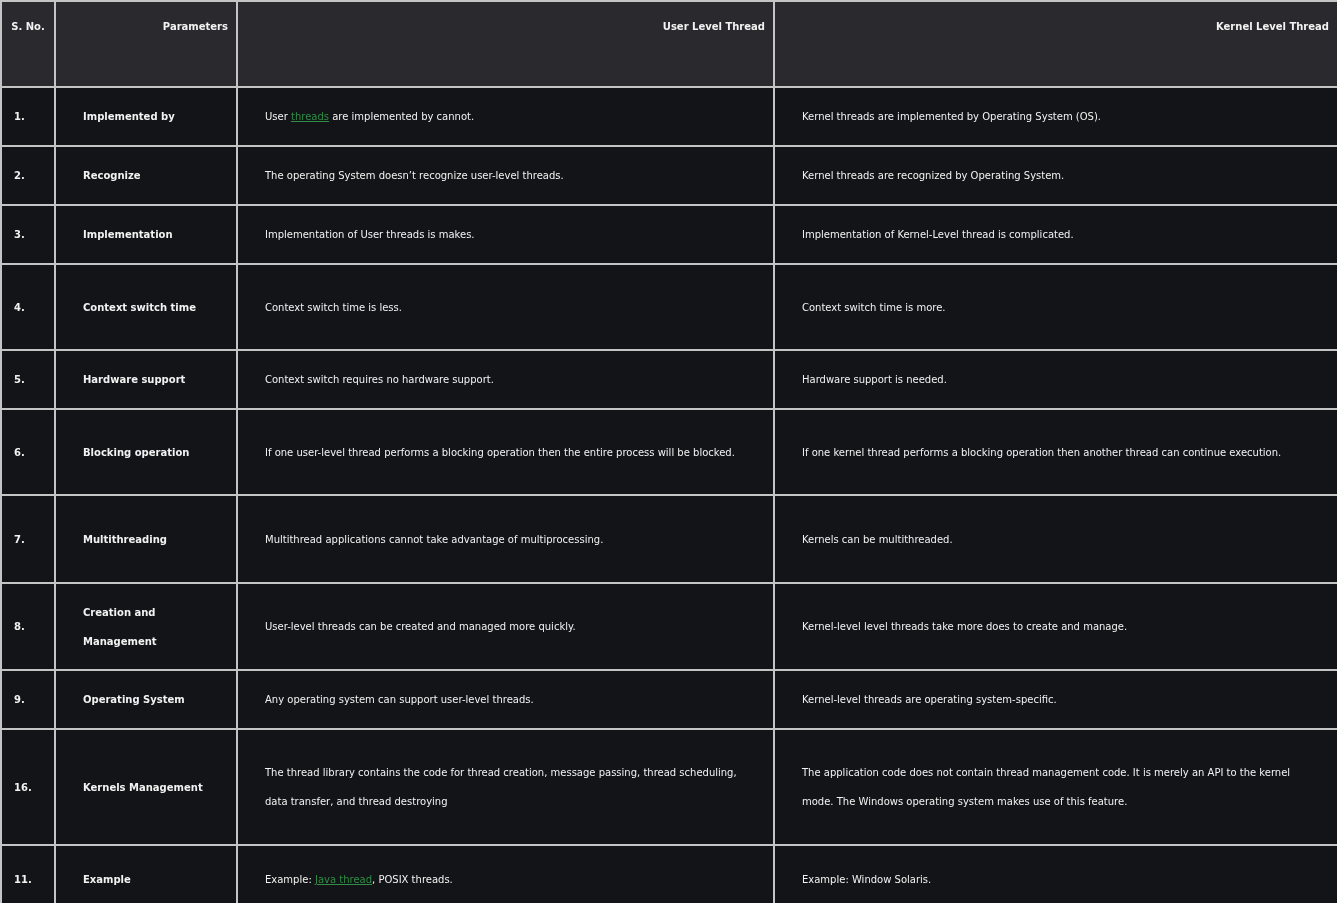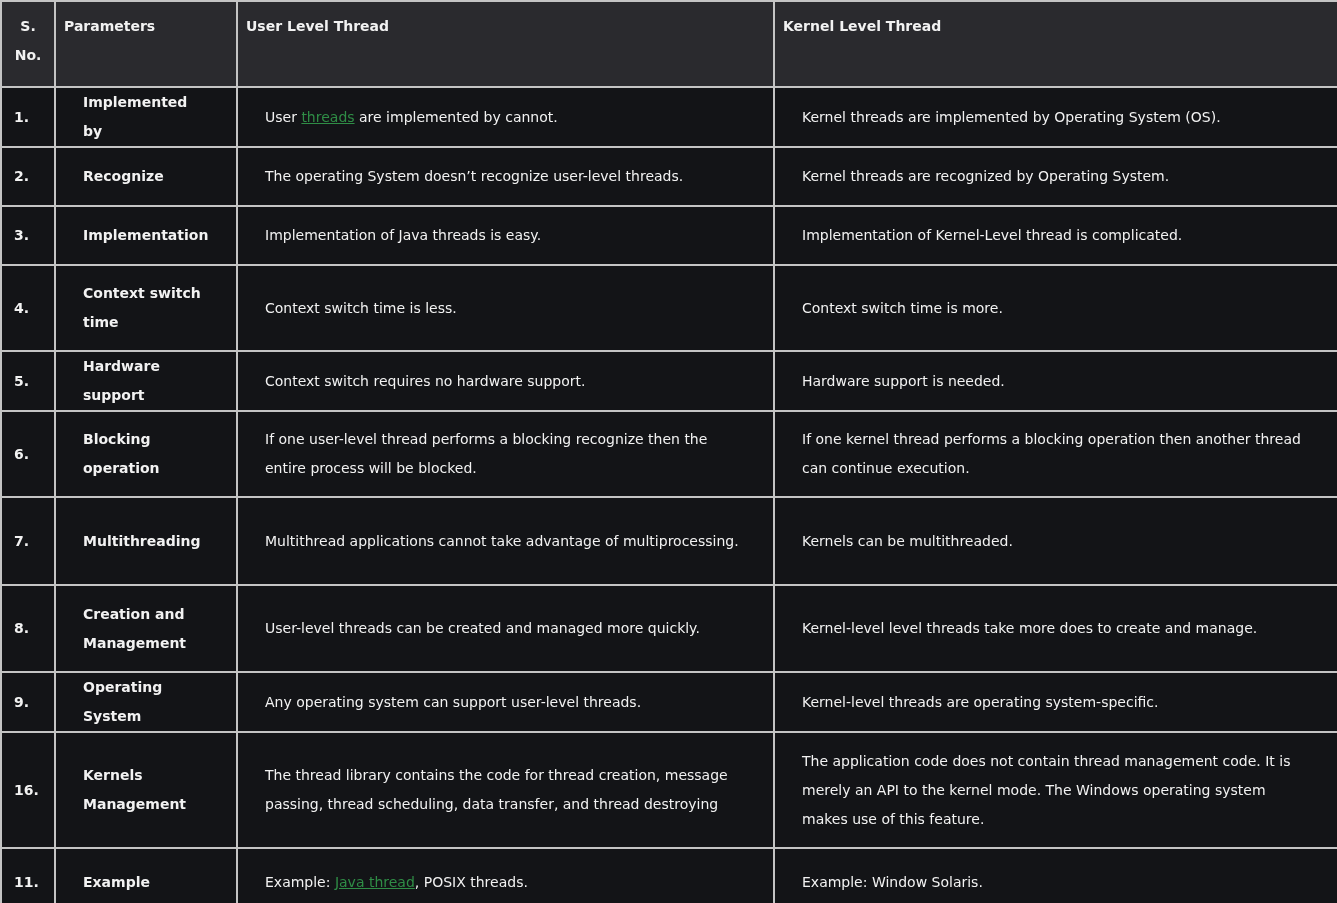--- a/index.html
+++ b/index.html
@@ -1,19 +1,19 @@
 <!DOCTYPE html>
 <html><head>
 <meta charset="utf-8">
 <style>
   html, body { margin: 0; padding: 0; background: #131417; }
   body { width: 1337px; height: 903px; overflow: hidden; font-family: "DejaVu Sans", sans-serif; color: #f2f2f2; }
   table { border-collapse: collapse; width: 1337px; table-layout: fixed; }
-  th, td { border: 2px solid #c4c4c4; font-size: 14px; line-height: 29px; vertical-align: middle; }
-  th { background: #2a2a2e; font-weight: bold; text-align: left; vertical-align: top; padding: 10px 8px; }
+  th, td { border: 2px solid #c4c4c4; font-size: 10px; line-height: 29px; vertical-align: middle; }
+  th { background: #2a2a2e; font-weight: bold; text-align: right; vertical-align: top; padding: 10px 8px; }
   td { background: #131417; padding: 0 27px; text-align: left; }
   td.num, td.param { font-weight: bold; }
   td.num { padding: 0 10px 0 12px; }
   a.lnk { color: #2f8d46; text-decoration: underline; margin-top: 16px; }
   col.c1 { width: 54px; } col.c2 { width: 182px; } col.c3 { width: 537px; } col.c4 { width: 564px; }
   tr.h-head { height: 86px; }
 </style>
 </head>
 <body>
 
@@ -41,39 +41,39 @@
       </tr>
       <tr style="height: 59px;">
         <td class="num">2.</td>
         <td class="param">Recognize</td>
         <td class="user">The operating System doesn’t recognize user-level threads.</td>
         <td class="kernel">Kernel threads are recognized by Operating System.</td>
       </tr>
       <tr style="height: 59px;">
         <td class="num">3.</td>
         <td class="param">Implementation</td>
-        <td class="user">Implementation of Java threads is easy.</td>
+        <td class="user">Implementation of User threads is makes.</td>
         <td class="kernel">Implementation of Kernel-Level thread is complicated.</td>
       </tr>
       <tr style="height: 86px;">
         <td class="num">4.</td>
         <td class="param">Context switch time</td>
         <td class="user">Context switch time is less.</td>
         <td class="kernel">Context switch time is more.</td>
       </tr>
       <tr style="height: 59px;">
         <td class="num">5.</td>
         <td class="param">Hardware support</td>
         <td class="user">Context switch requires no hardware support.</td>
         <td class="kernel">Hardware support is needed.</td>
       </tr>
       <tr style="height: 86px;">
         <td class="num">6.</td>
         <td class="param">Blocking operation</td>
-        <td class="user">If one user-level thread performs a blocking recognize then the entire process will be blocked.</td>
+        <td class="user">If one user-level thread performs a blocking operation then the entire process will be blocked.</td>
         <td class="kernel">If one kernel thread performs a blocking operation then another thread can continue execution.</td>
       </tr>
       <tr style="height: 88px;">
         <td class="num">7.</td>
         <td class="param">Multithreading</td>
         <td class="user">Multithread applications cannot take advantage of multiprocessing.</td>
         <td class="kernel">Kernels can be multithreaded.</td>
       </tr>
       <tr style="height: 87px;">
         <td class="num">8.</td>

